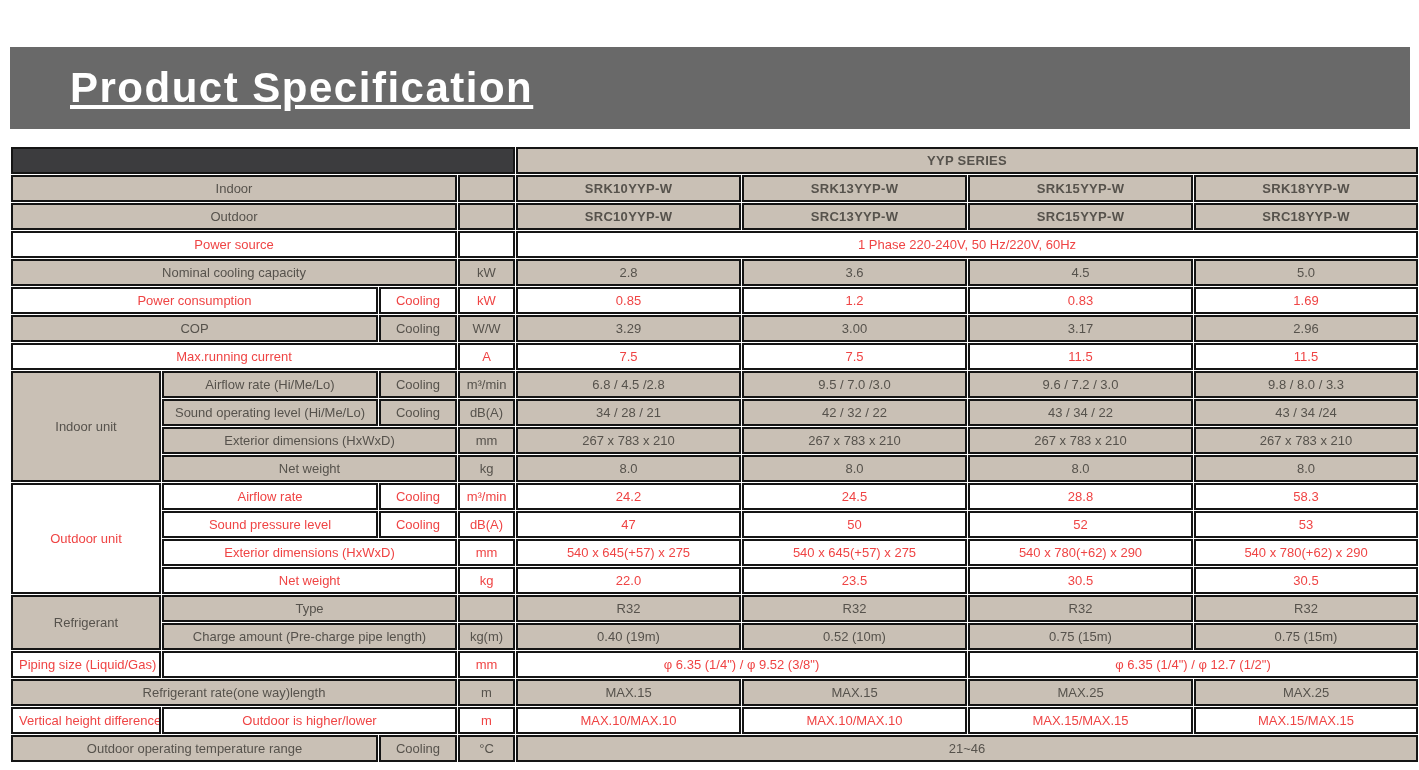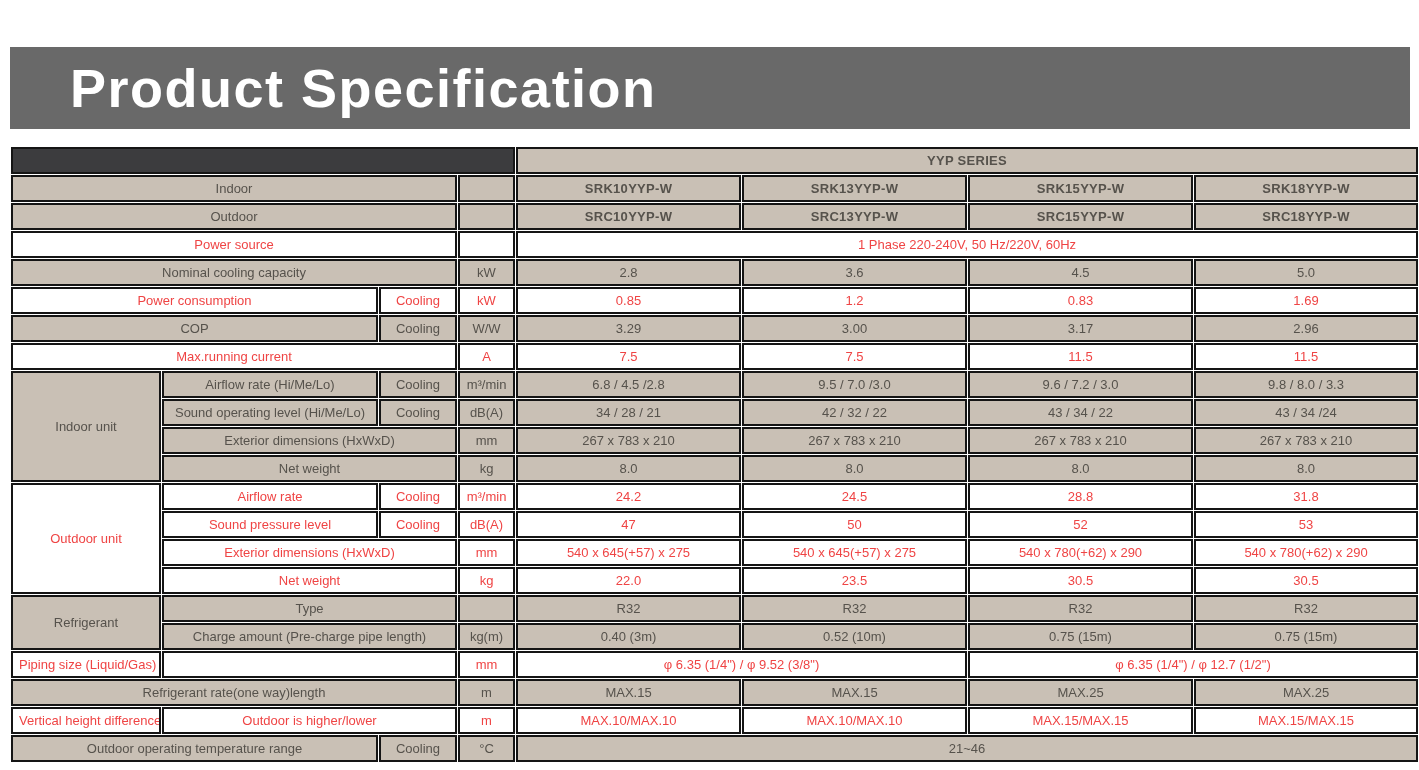--- a/index.html
+++ b/index.html
@@ -18,23 +18,24 @@
     top: 47px;
     width: 1400px;
     height: 82px;
     background: #696969;
     display: flex;
     align-items: center;
   }
   .title-band h1 {
     margin: 0 0 0 60px;
     color: #ffffff;
-    font-size: 54px;
+    font-size: 42px;
     font-weight: bold;
     letter-spacing: 1.5px;
+    text-decoration: underline;
   }
   table.spec {
     position: absolute;
     left: 10px;
     top: 146px;
     width: 1400px;
     table-layout: fixed;
     border-collapse: separate;
     border-spacing: 1px;
   }
@@ -170,21 +171,21 @@
         <td class="tan k-value">8.0</td>
       </tr>
       <tr>
         <td rowspan="4" class="white left k-group-label">Outdoor unit</td>
         <td class="white left k-row-label">Airflow rate</td>
         <td class="white left k-mode">Cooling</td>
         <td class="white k-unit">m³/min</td>
         <td class="white k-value">24.2</td>
         <td class="white k-value">24.5</td>
         <td class="white k-value">28.8</td>
-        <td class="white k-value">31.8</td>
+        <td class="white k-value">58.3</td>
       </tr>
       <tr>
         <td class="white left k-row-label">Sound pressure level</td>
         <td class="white left k-mode">Cooling</td>
         <td class="white k-unit">dB(A)</td>
         <td class="white k-value">47</td>
         <td class="white k-value">50</td>
         <td class="white k-value">52</td>
         <td class="white k-value">53</td>
       </tr>
@@ -209,21 +210,21 @@
         <td colspan="2" class="tan left k-row-label">Type</td>
         <td class="tan k-unit"></td>
         <td class="tan k-value">R32</td>
         <td class="tan k-value">R32</td>
         <td class="tan k-value">R32</td>
         <td class="tan k-value">R32</td>
       </tr>
       <tr>
         <td colspan="2" class="tan left k-row-label">Charge amount (Pre-charge pipe length)</td>
         <td class="tan k-unit">kg(m)</td>
-        <td class="tan k-value">0.40 (3m)</td>
+        <td class="tan k-value">0.40 (19m)</td>
         <td class="tan k-value">0.52 (10m)</td>
         <td class="tan k-value">0.75 (15m)</td>
         <td class="tan k-value">0.75 (15m)</td>
       </tr>
       <tr>
         <td class="white left k-group-label">Piping size (Liquid/Gas)</td>
         <td colspan="2" class="white k-row-label"></td>
         <td class="white k-unit">mm</td>
         <td colspan="2" class="white k-value">φ 6.35 (1/4") / φ 9.52 (3/8")</td>
         <td colspan="2" class="white k-value">φ 6.35 (1/4") / φ 12.7 (1/2")</td>

